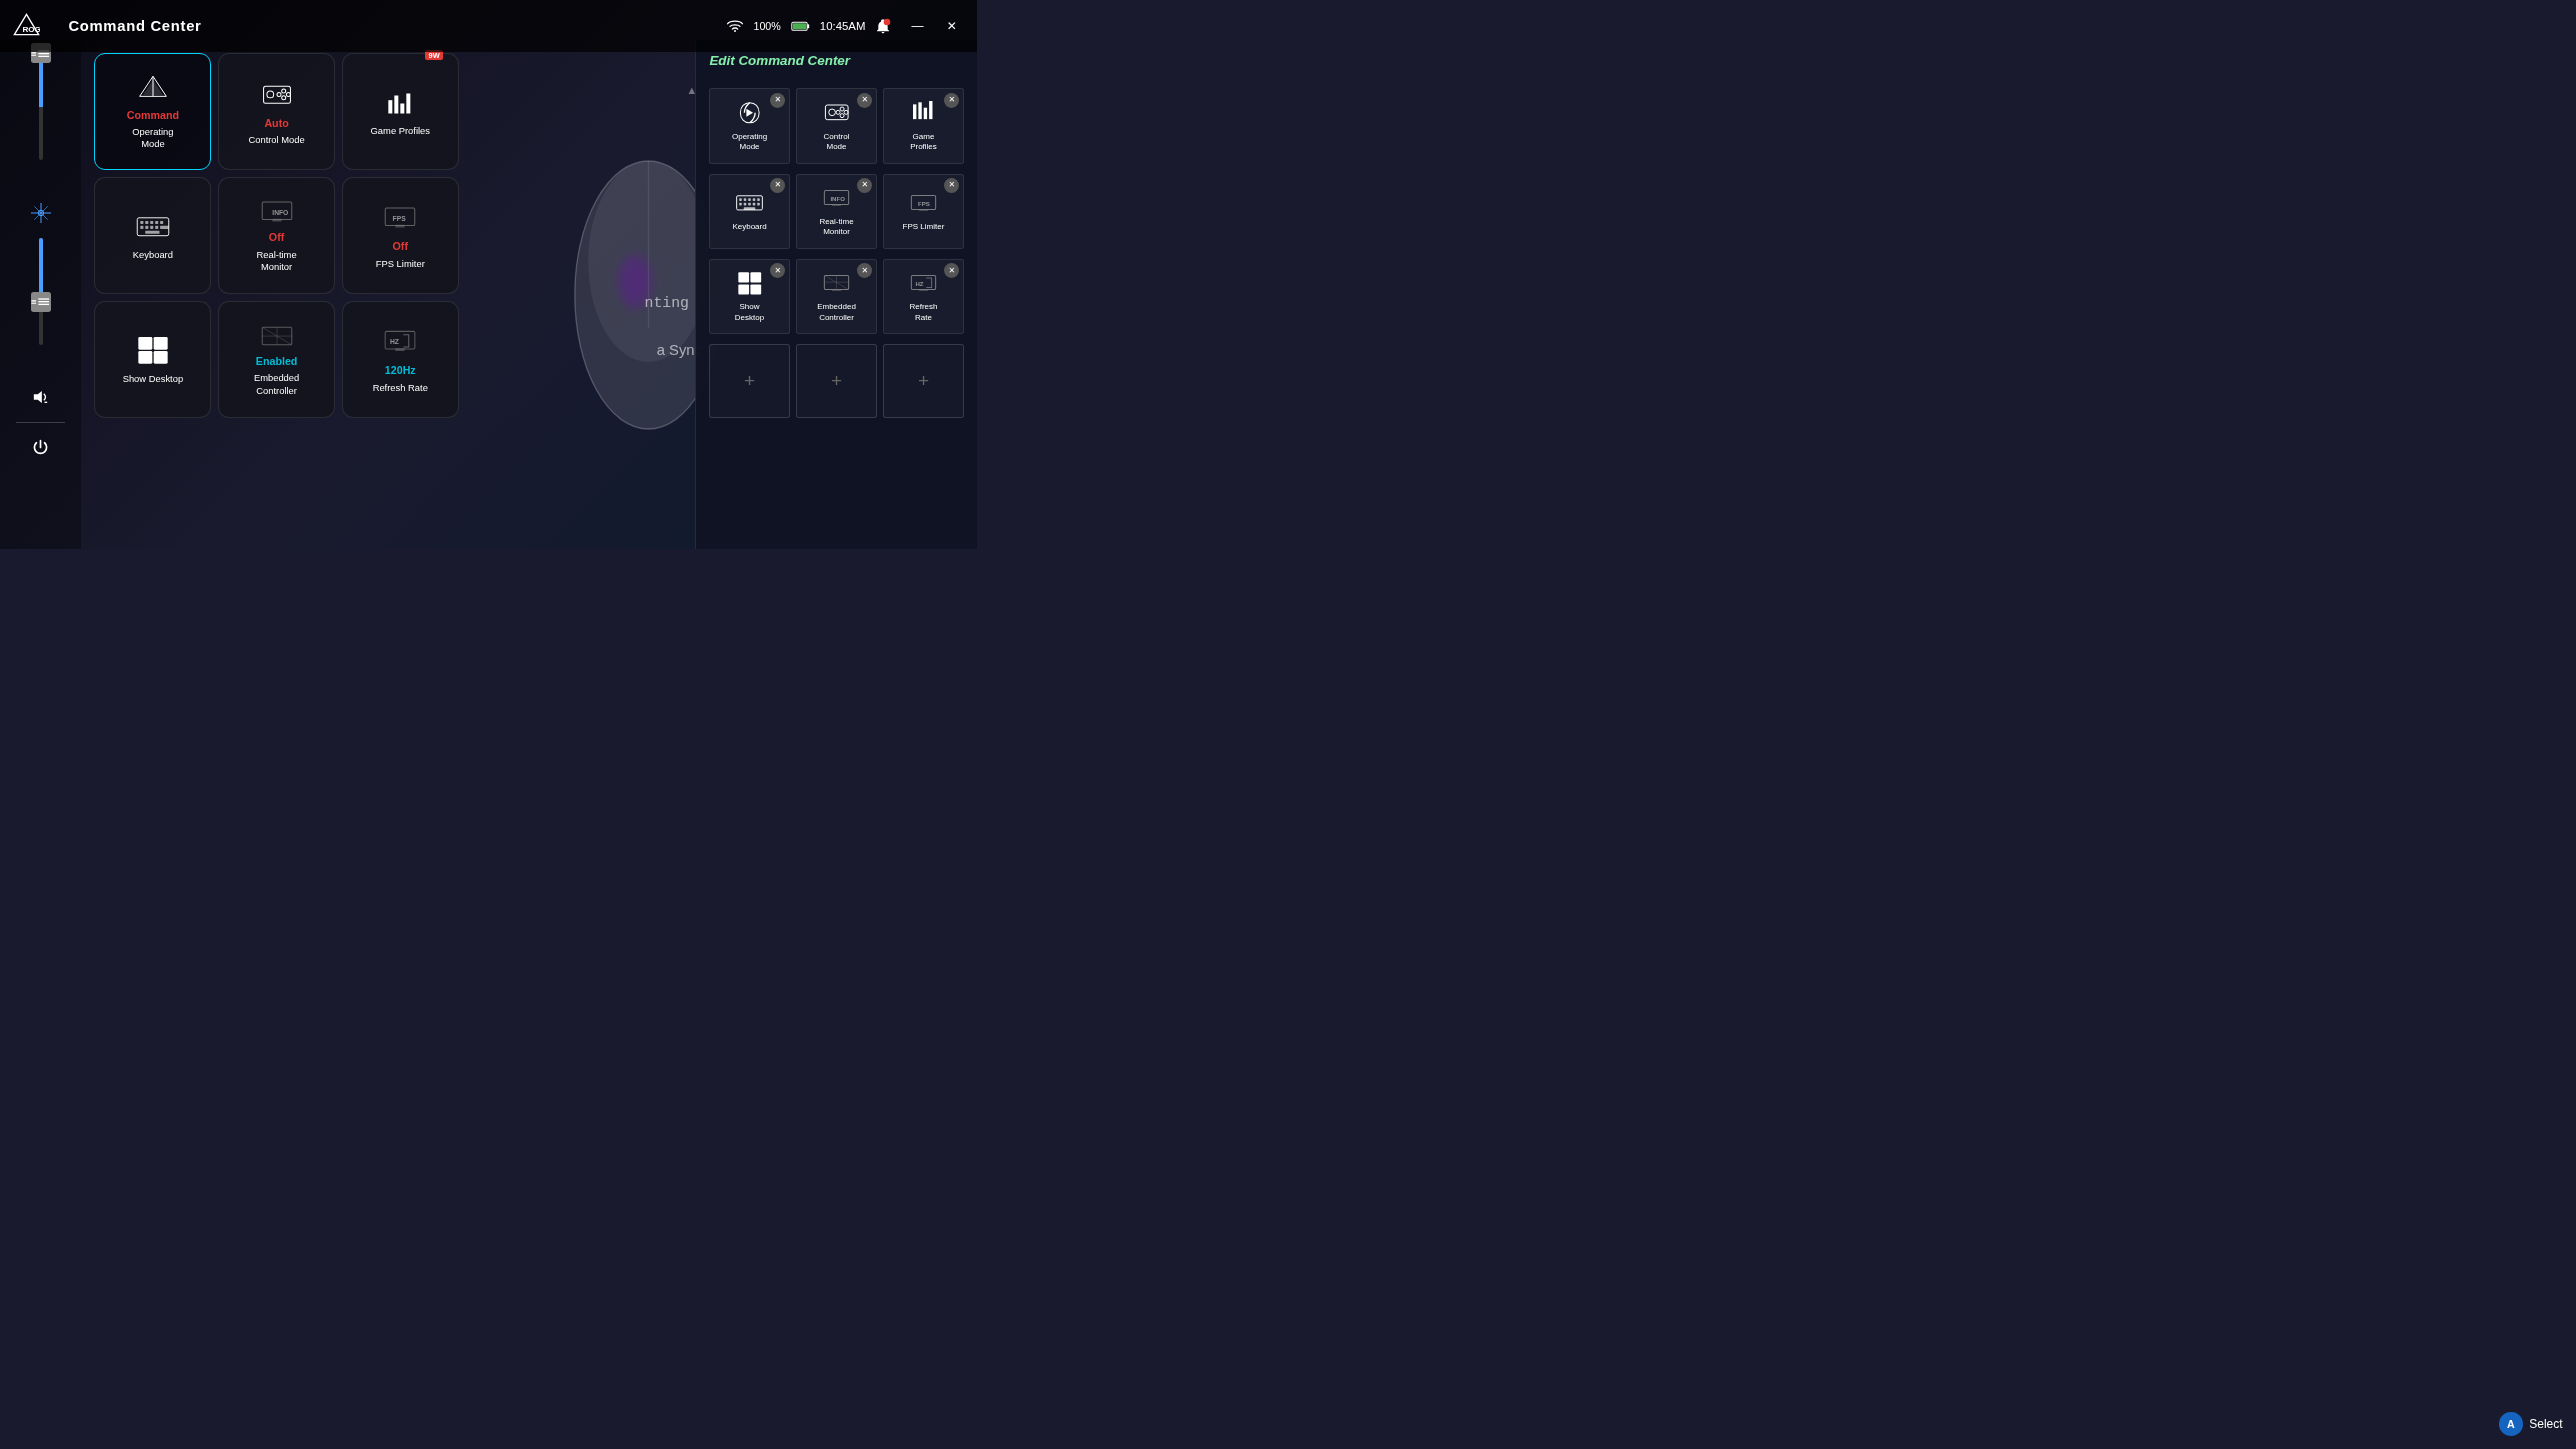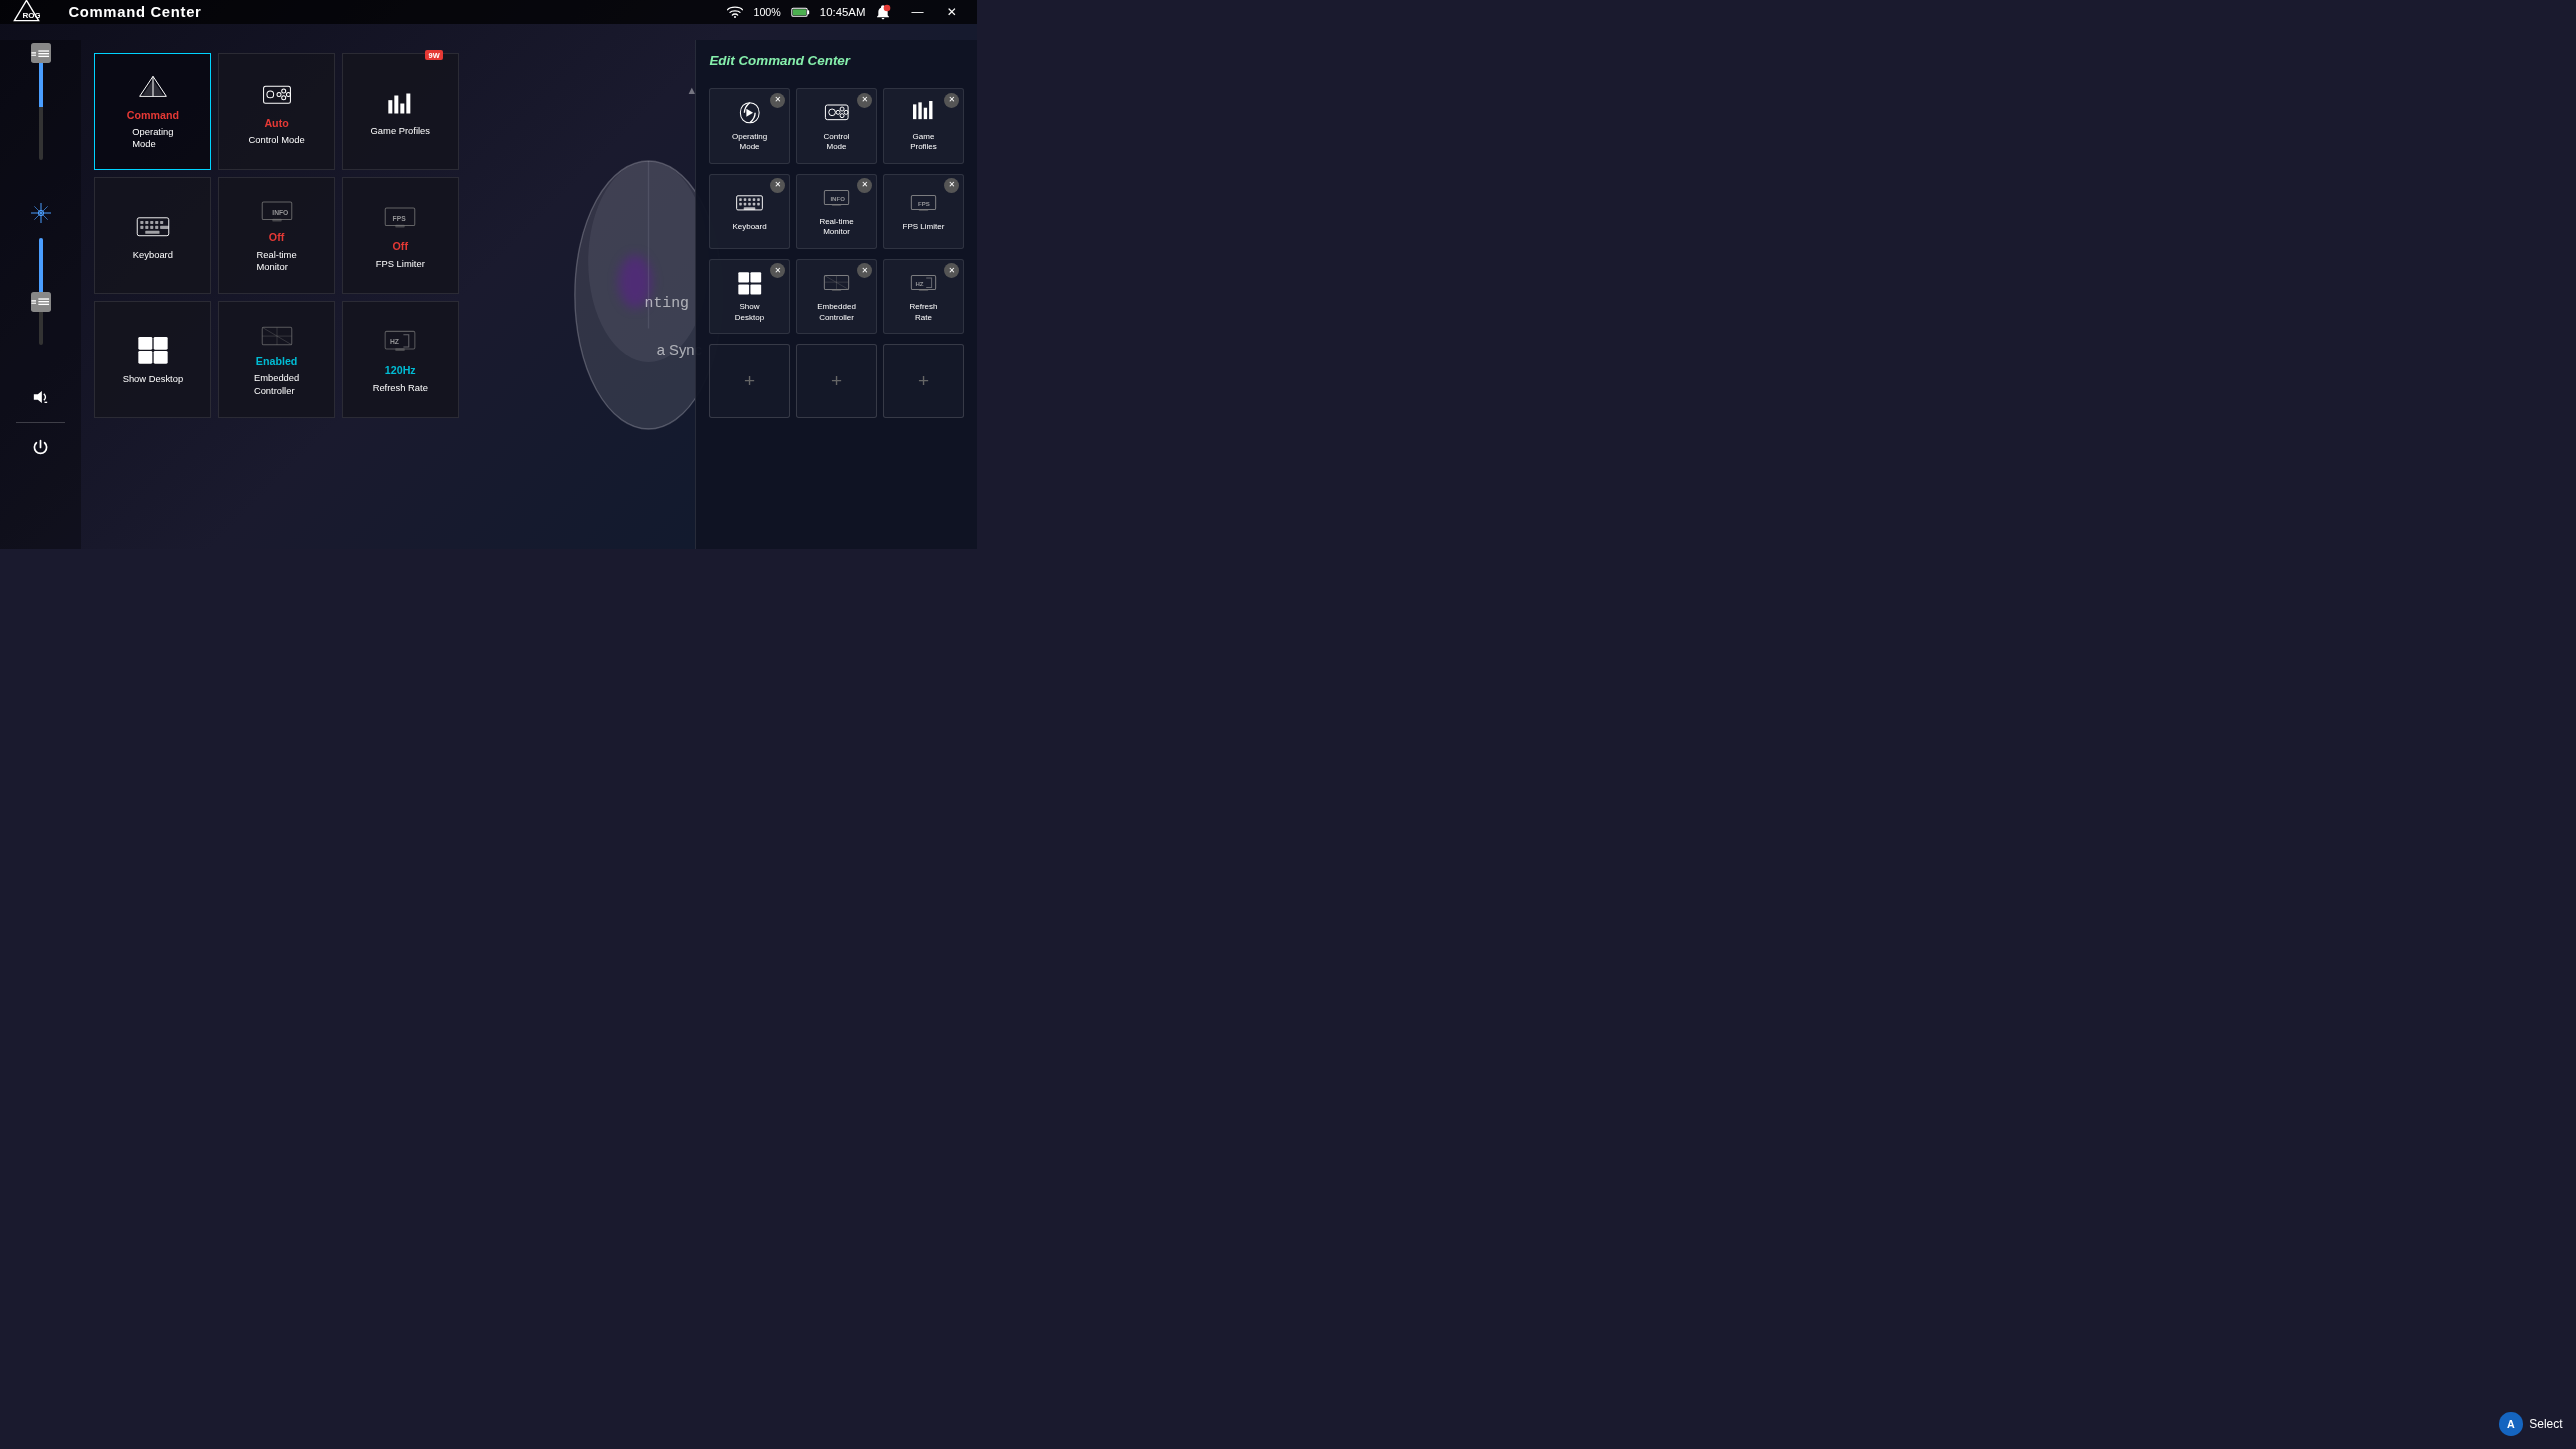--- a/index.html
+++ b/index.html
@@ -20,21 +20,21 @@
       background: linear-gradient(135deg, #0d0d1a 0%, #1a1a2e 50%, #0d1a2e 100%);
       position: relative;
     }
 
     
     .title-bar {
       position: absolute;
       top: 0;
       left: 0;
       right: 0;
-      height: 24px;
+      height: 52px;
       background: rgba(0,0,0,0.7);
       display: flex;
       align-items: center;
       justify-content: space-between;
       padding: 0 13.4px;
       z-index: 10;
     }
 
     .title-left {
       display: flex;
@@ -196,27 +196,28 @@
     .grid-row {
       display: flex;
       gap: 6.7px;
     }
 
     .grid-tile {
       width: 117px;
       height: 117px;
       background: rgba(20,20,30,0.9);
       border: 0.7px solid rgba(255,255,255,0.1);
-      border-radius: 0;
+      border-radius: 11px;
       display: flex;
       flex-direction: column;
       align-items: center;
       justify-content: center;
       cursor: pointer;
       padding: 20px;
+      text-align: center;
       gap: 5.4px;
       transition: background 0.2s;
     }
 
     .grid-tile.active {
       border: 1.3px solid #00d4ff;
       background: rgba(10,10,20,0.95);
     }
 
     .tile-icon {

